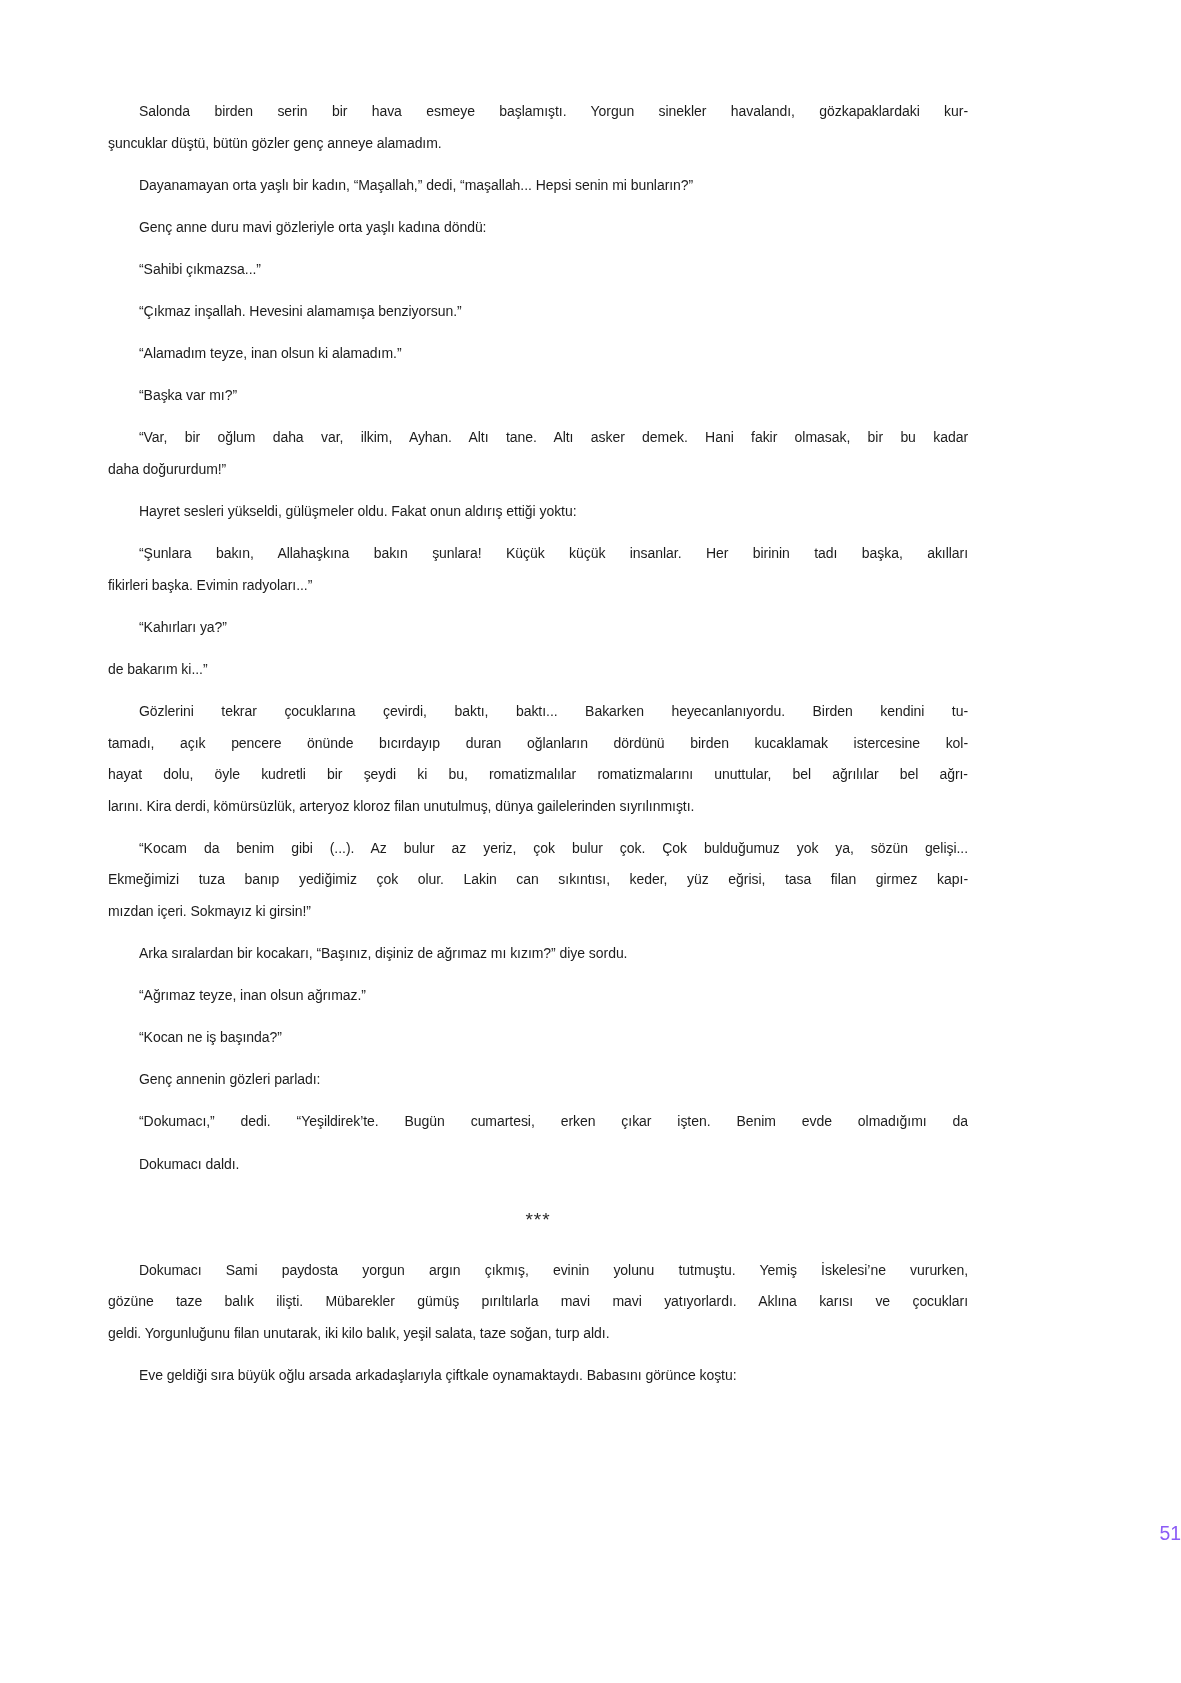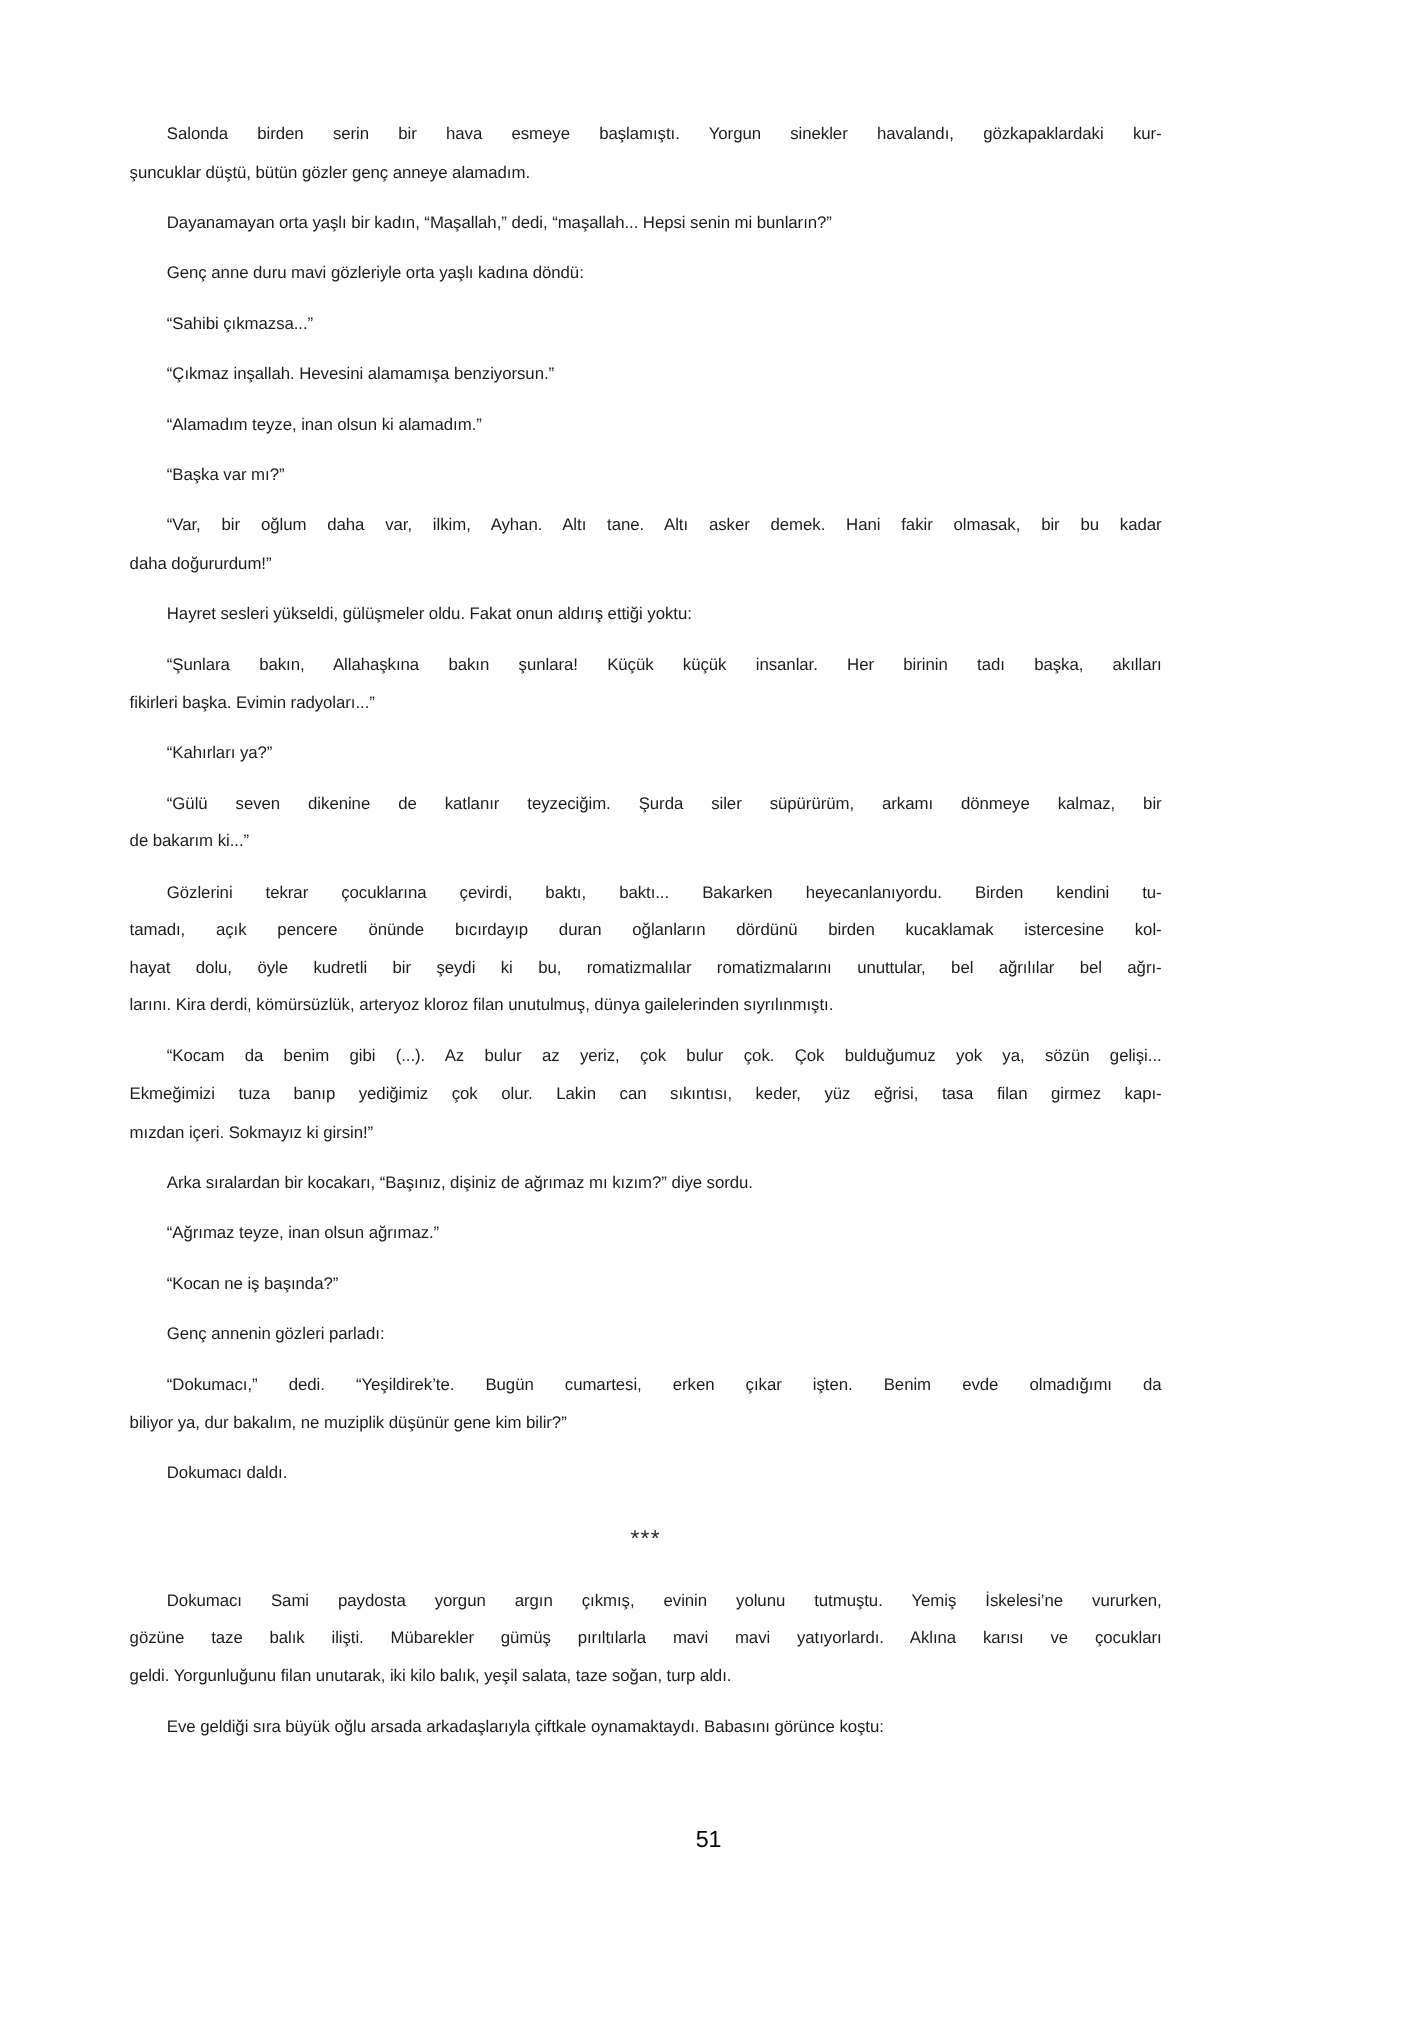--- a/index.html
+++ b/index.html
@@ -57,24 +57,24 @@
     font-size: 19px;
     line-height: 22px;
     letter-spacing: 1px;
     color: #2a2a2a;
   }
   .folio {
     position: absolute;
     left: 0;
     right: 0;
     top: 1521px;
-    text-align: center;
+    text-align: right;
     font-size: 19.4px;
     line-height: 24px;
-    color: #000000;
+    color: #8b5cf6;
   }
 </style>
 </head>
 <body>
 
 <div class="page">
 
   <div class="text-column">
 
     <p class="para">
@@ -118,21 +118,20 @@
     <p class="para">
       <span class="ln first">“Şunlara bakın, Allahaşkına bakın şunlara! Küçük küçük insanlar. Her birinin tadı başka, akılları</span>
       <span class="ln final">fikirleri başka. Evimin radyoları...”</span>
     </p>
 
     <p class="para">
       <span class="ln first final">“Kahırları ya?”</span>
     </p>
 
     <p class="para">
-      <span class="ln first">“Gülü seven dikenine de katlanır teyzeciğim. Şurda siler süpürürüm, arkamı dönmeye kalmaz, bir</span>
       <span class="ln final">de bakarım ki...”</span>
     </p>
 
     <p class="para">
       <span class="ln first">Gözlerini tekrar çocuklarına çevirdi, baktı, baktı... Bakarken heyecanlanıyordu. Birden kendini tu-</span>
       <span class="ln">tamadı, açık pencere önünde bıcırdayıp duran oğlanların dördünü birden kucaklamak istercesine kol-</span>
       <span class="ln">hayat dolu, öyle kudretli bir şeydi ki bu, romatizmalılar romatizmalarını unuttular, bel ağrılılar bel ağrı-</span>
       <span class="ln final">larını. Kira derdi, kömürsüzlük, arteryoz kloroz filan unutulmuş, dünya gailelerinden sıyrılınmıştı.</span>
     </p>
 
@@ -153,21 +152,20 @@
     <p class="para">
       <span class="ln first final">“Kocan ne iş başında?”</span>
     </p>
 
     <p class="para">
       <span class="ln first final">Genç annenin gözleri parladı:</span>
     </p>
 
     <p class="para">
       <span class="ln first">“Dokumacı,” dedi. “Yeşildirek’te. Bugün cumartesi, erken çıkar işten. Benim evde olmadığımı da</span>
-      <span class="ln final">biliyor ya, dur bakalım, ne muziplik düşünür gene kim bilir?”</span>
     </p>
 
     <p class="para">
       <span class="ln first final">Dokumacı daldı.</span>
     </p>
 
     <p class="sep">***</p>
 
     <p class="para">
       <span class="ln first">Dokumacı Sami paydosta yorgun argın çıkmış, evinin yolunu tutmuştu. Yemiş İskelesi’ne vururken,</span>

